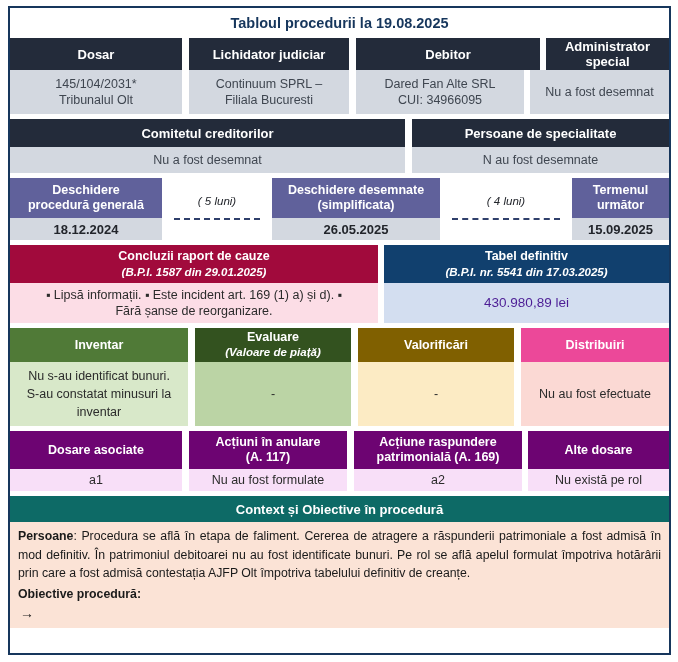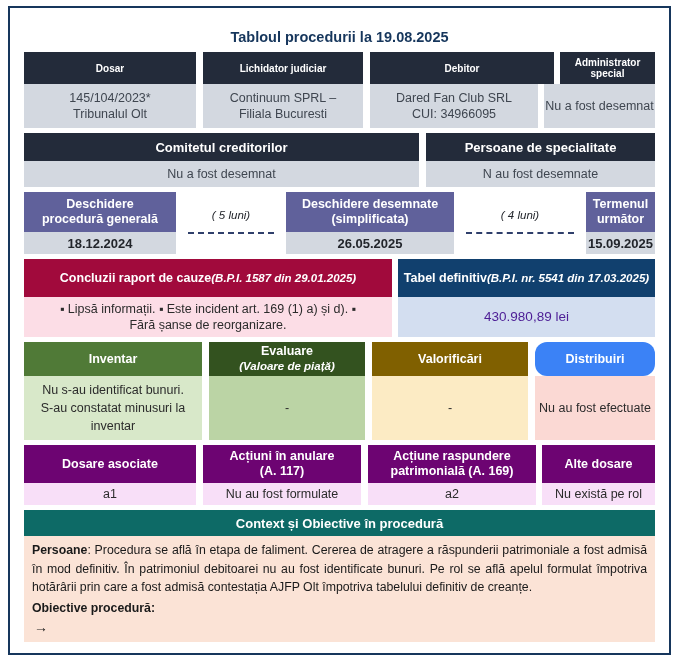--- a/index.html
+++ b/index.html
@@ -13,42 +13,42 @@
     box-sizing:border-box;
     padding:6px 7px 7px 8px;
     background:#ffffff;
   }
   .frame{
     position:relative;
     width:100%;height:100%;
     box-sizing:border-box;
     border:2px solid #16365C;
     background:#ffffff;
-    padding:14px;
+    padding:0;
   }
   
   .row{display:flex;width:100%;box-sizing:border-box;}
   .cell{box-sizing:border-box;display:flex;align-items:center;justify-content:center;text-align:center;}
   .hdr{color:#ffffff;font-weight:bold;}
   .sub{font-style:italic;font-weight:bold;}
   .gap-v{height:5px;width:100%;background:#ffffff;}
   .hspace{background:#ffffff;}
 
   
   .title{
     height:30px;width:100%;
     display:flex;align-items:center;justify-content:center;
     color:#16365C;font-weight:bold;font-size:14.5px;
     background:#ffffff;
   }
 
   
   .dark{background:#232B3A;}
   .darkbody{background:#D3D8E0;color:#3A3F47;}
-  .b1h{height:32px;font-size:10px;}
+  .b1h{height:32px;font-size:13px;}
   .b1b{height:44px;font-size:12.5px;color:#3F4650;line-height:16px;flex-direction:column;}
 
   
   .b2h{height:28px;font-size:13px;}
   .b2b{height:26px;font-size:12.5px;color:#3F4650;}
 
   
   .purple{background:#60619B;}
   .purplebody{background:#D3D8E0;color:#22252B;}
   .b3h{height:40px;font-size:12.5px;line-height:15px;flex-direction:column;}
@@ -65,31 +65,31 @@
   .conn .dash{
     position:absolute;left:12px;right:12px;top:40px;
     border-top:2px dashed #2F3F6B;
   }
 
   
   .crimson{background:#A10A3C;}
   .crimsonbody{background:#FCDDE6;color:#2B2B2B;}
   .navy{background:#11406E;}
   .navybody{background:#D3DEF0;color:#4c1d95;}
-  .b4h{height:38px;font-size:12.5px;line-height:16px;}
+  .b4h{height:38px;font-size:12.5px;line-height:16px;flex-direction:column;}
   .b4b{height:40px;font-size:12.5px;line-height:16px;flex-direction:column;padding:0 6px;}
 
   
   .green{background:#507A37;}
   .greenbody{background:#D8E8C9;color:#2B2B2B;}
   .dgreen{background:#33521F;}
   .dgreenbody{background:#BBD4A5;color:#2B2B2B;}
   .olive{background:#806000;}
   .olivebody{background:#FCEBC4;color:#2B2B2B;}
-  .red{background:#3b82f6;border-radius:12px;}
+  .red{background:#ec4899;}
   .redbody{background:#FBD9D4;color:#2B2B2B;}
   .b5h{height:34px;font-size:12.5px;line-height:15px;flex-direction:column;}
   .b5b{height:64px;font-size:12.5px;line-height:18px;flex-direction:column;padding:0 4px;}
 
   
   .magenta{background:#6D0472;}
   .magentabody{background:#F8DFF8;color:#2B2B2B;}
   .b6h{height:38px;font-size:12.5px;line-height:15px;flex-direction:column;}
   .b6b{height:22px;font-size:12.5px;}
 
@@ -123,31 +123,31 @@
       <div class="hspace" style="width:7px"></div>
       <div class="cell dark hdr b1h" style="width:160px">Lichidator judiciar</div>
       <div class="hspace" style="width:7px"></div>
       <div class="cell dark hdr b1h" style="width:184px">Debitor</div>
       <div class="hspace" style="width:6px"></div>
       <div class="cell dark hdr b1h" style="flex:1">Administrator special</div>
     </div>
 
     <div class="row">
       <div class="cell darkbody b1b" style="width:172px">
-        <span>145/104/2023*</span>
+        <span>145/104/2031*</span>
         <span>Tribunalul Olt</span>
       </div>
       <div class="hspace" style="width:7px"></div>
       <div class="cell darkbody b1b" style="width:160px">
         <span>Continuum SPRL –</span>
         <span>Filiala Bucuresti</span>
       </div>
       <div class="hspace" style="width:7px"></div>
       <div class="cell darkbody b1b" style="width:168px">
-        <span>Dared Fan Club SRL</span>
+        <span>Dared Fan Alte SRL</span>
         <span>CUI:  34966095</span>
       </div>
       <div class="hspace" style="width:6px"></div>
       <div class="cell darkbody b1b" style="flex:1">
         <span>Nu a fost desemnat</span>
       </div>
     </div>
 
     <div class="gap-v"></div>
 

